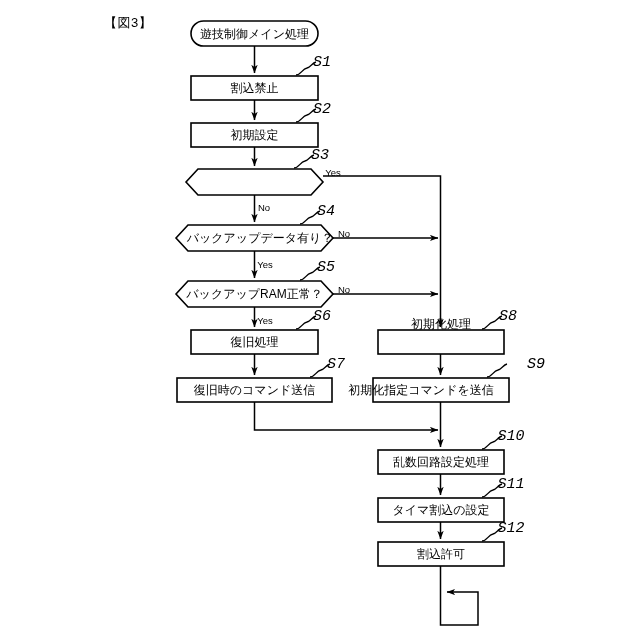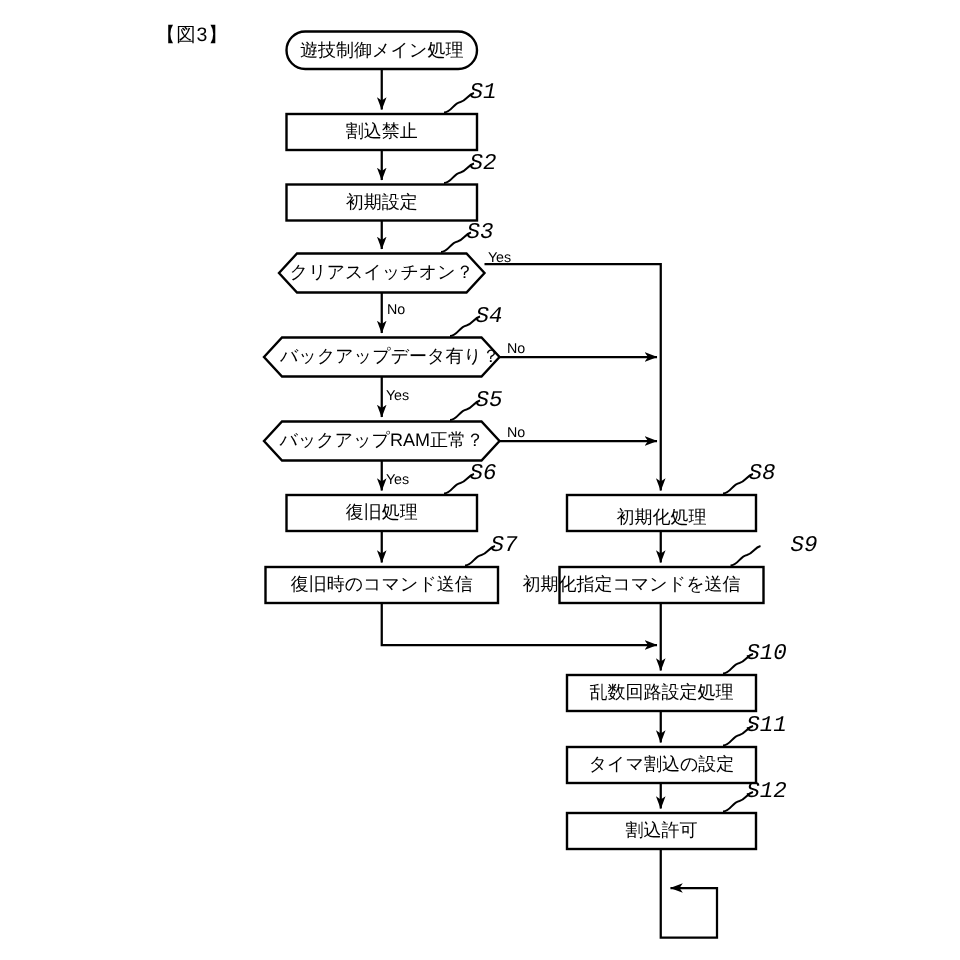--- a/index.html
+++ b/index.html
@@ -125,26 +125,25 @@
       <path d="M482,497 C487,497 488,491 493,490 C497,489 498,485 502,484"></path>
       <path d="M482,541 C487,541 488,535 493,534 C497,533 498,529 502,528"></path>
     </g>
   </svg>
 
   <div class="figlabel" style="left:104px;top:14px;">【図3】</div>
 
   <div class="nodetext" style="left:254.5px;top:34px;">遊技制御メイン処理</div>
   <div class="nodetext" style="left:254.5px;top:88px;">割込禁止</div>
   <div class="nodetext" style="left:254.5px;top:135px;">初期設定</div>
-  <div class="nodetext" style="left:254.5px;top:182px;">クリアスイッチオン？</div>
   <div class="nodetext" style="left:260px;top:238px;">バックアップデータ有り？</div>
   <div class="nodetext" style="left:254.5px;top:294px;">バックアップRAM正常？</div>
   <div class="nodetext" style="left:254.5px;top:342px;">復旧処理</div>
   <div class="nodetext" style="left:254.5px;top:390px;">復旧時のコマンド送信</div>
-  <div class="nodetext" style="left:441px;top:345px;">初期化処理</div>
+  <div class="nodetext" style="left:441px;top:324px;">初期化処理</div>
   <div class="nodetext" style="left:421px;top:390px;">初期化指定コマンドを送信</div>
   <div class="nodetext" style="left:441px;top:462px;">乱数回路設定処理</div>
   <div class="nodetext" style="left:441px;top:510px;">タイマ割込の設定</div>
   <div class="nodetext" style="left:441px;top:554px;">割込許可</div>
 
   <div class="steplabel" style="left:322px;top:62px;">S1</div>
   <div class="steplabel" style="left:322px;top:109px;">S2</div>
   <div class="steplabel" style="left:320px;top:155px;">S3</div>
   <div class="steplabel" style="left:326px;top:211px;">S4</div>
   <div class="steplabel" style="left:326px;top:267px;">S5</div>

